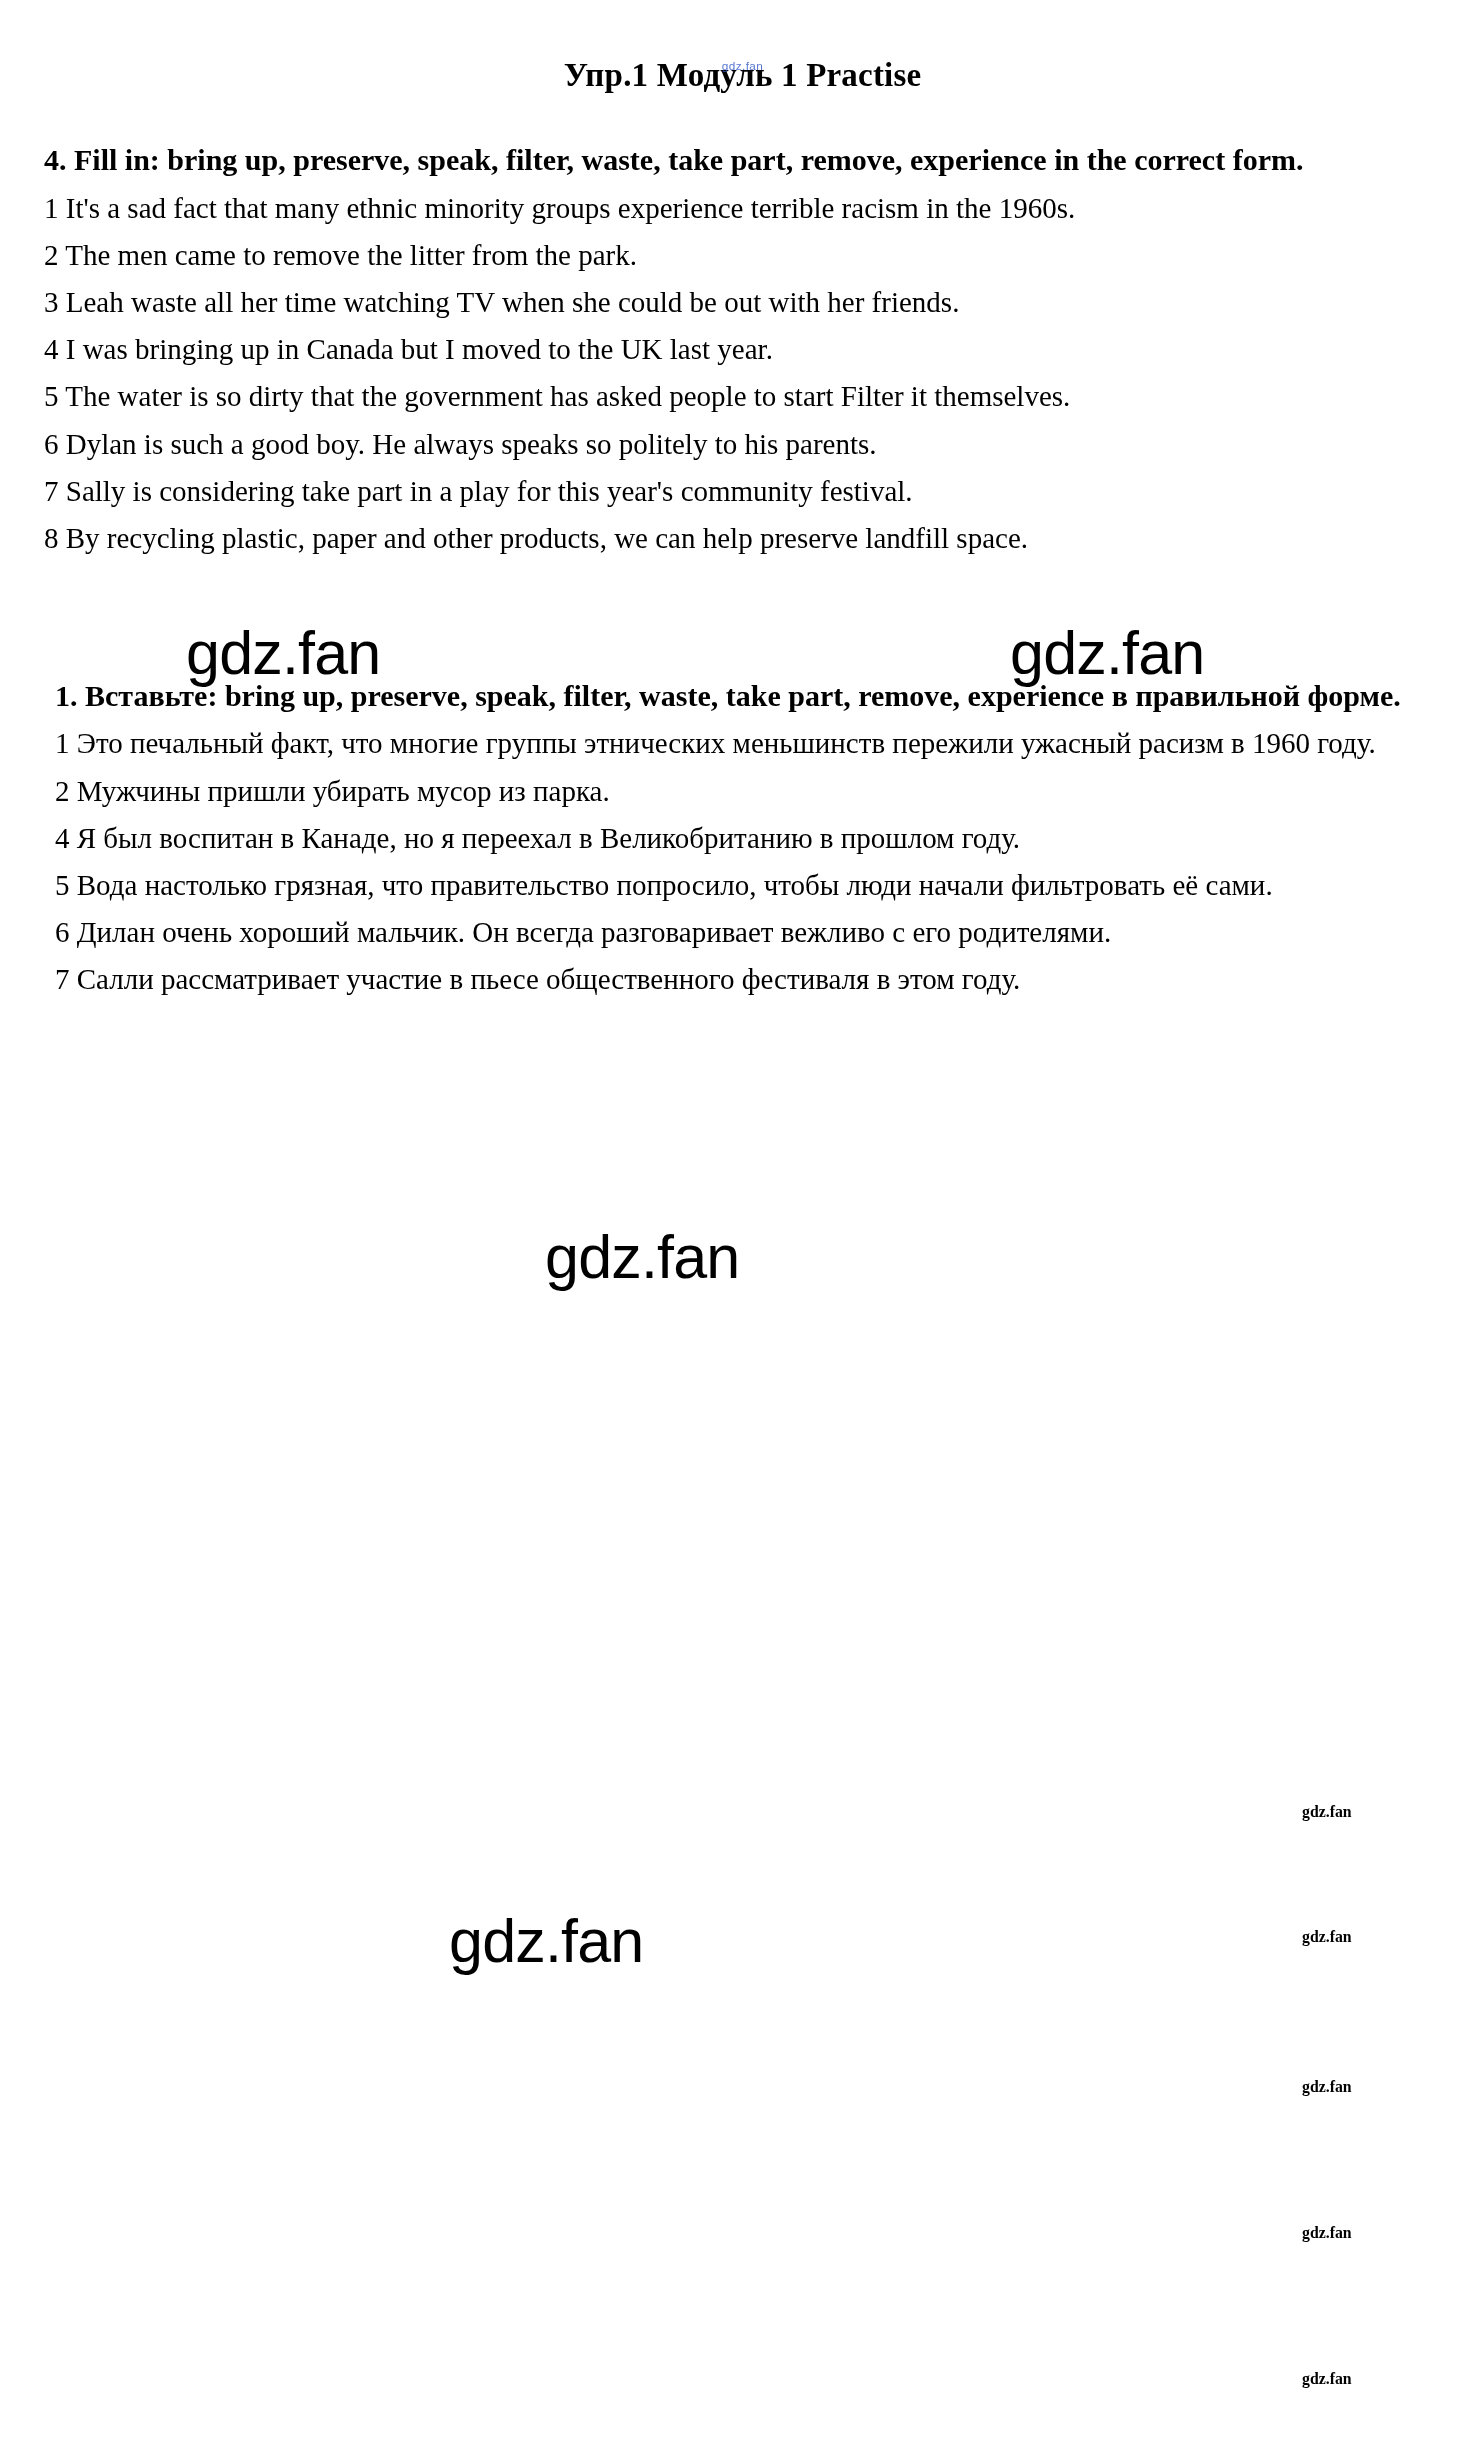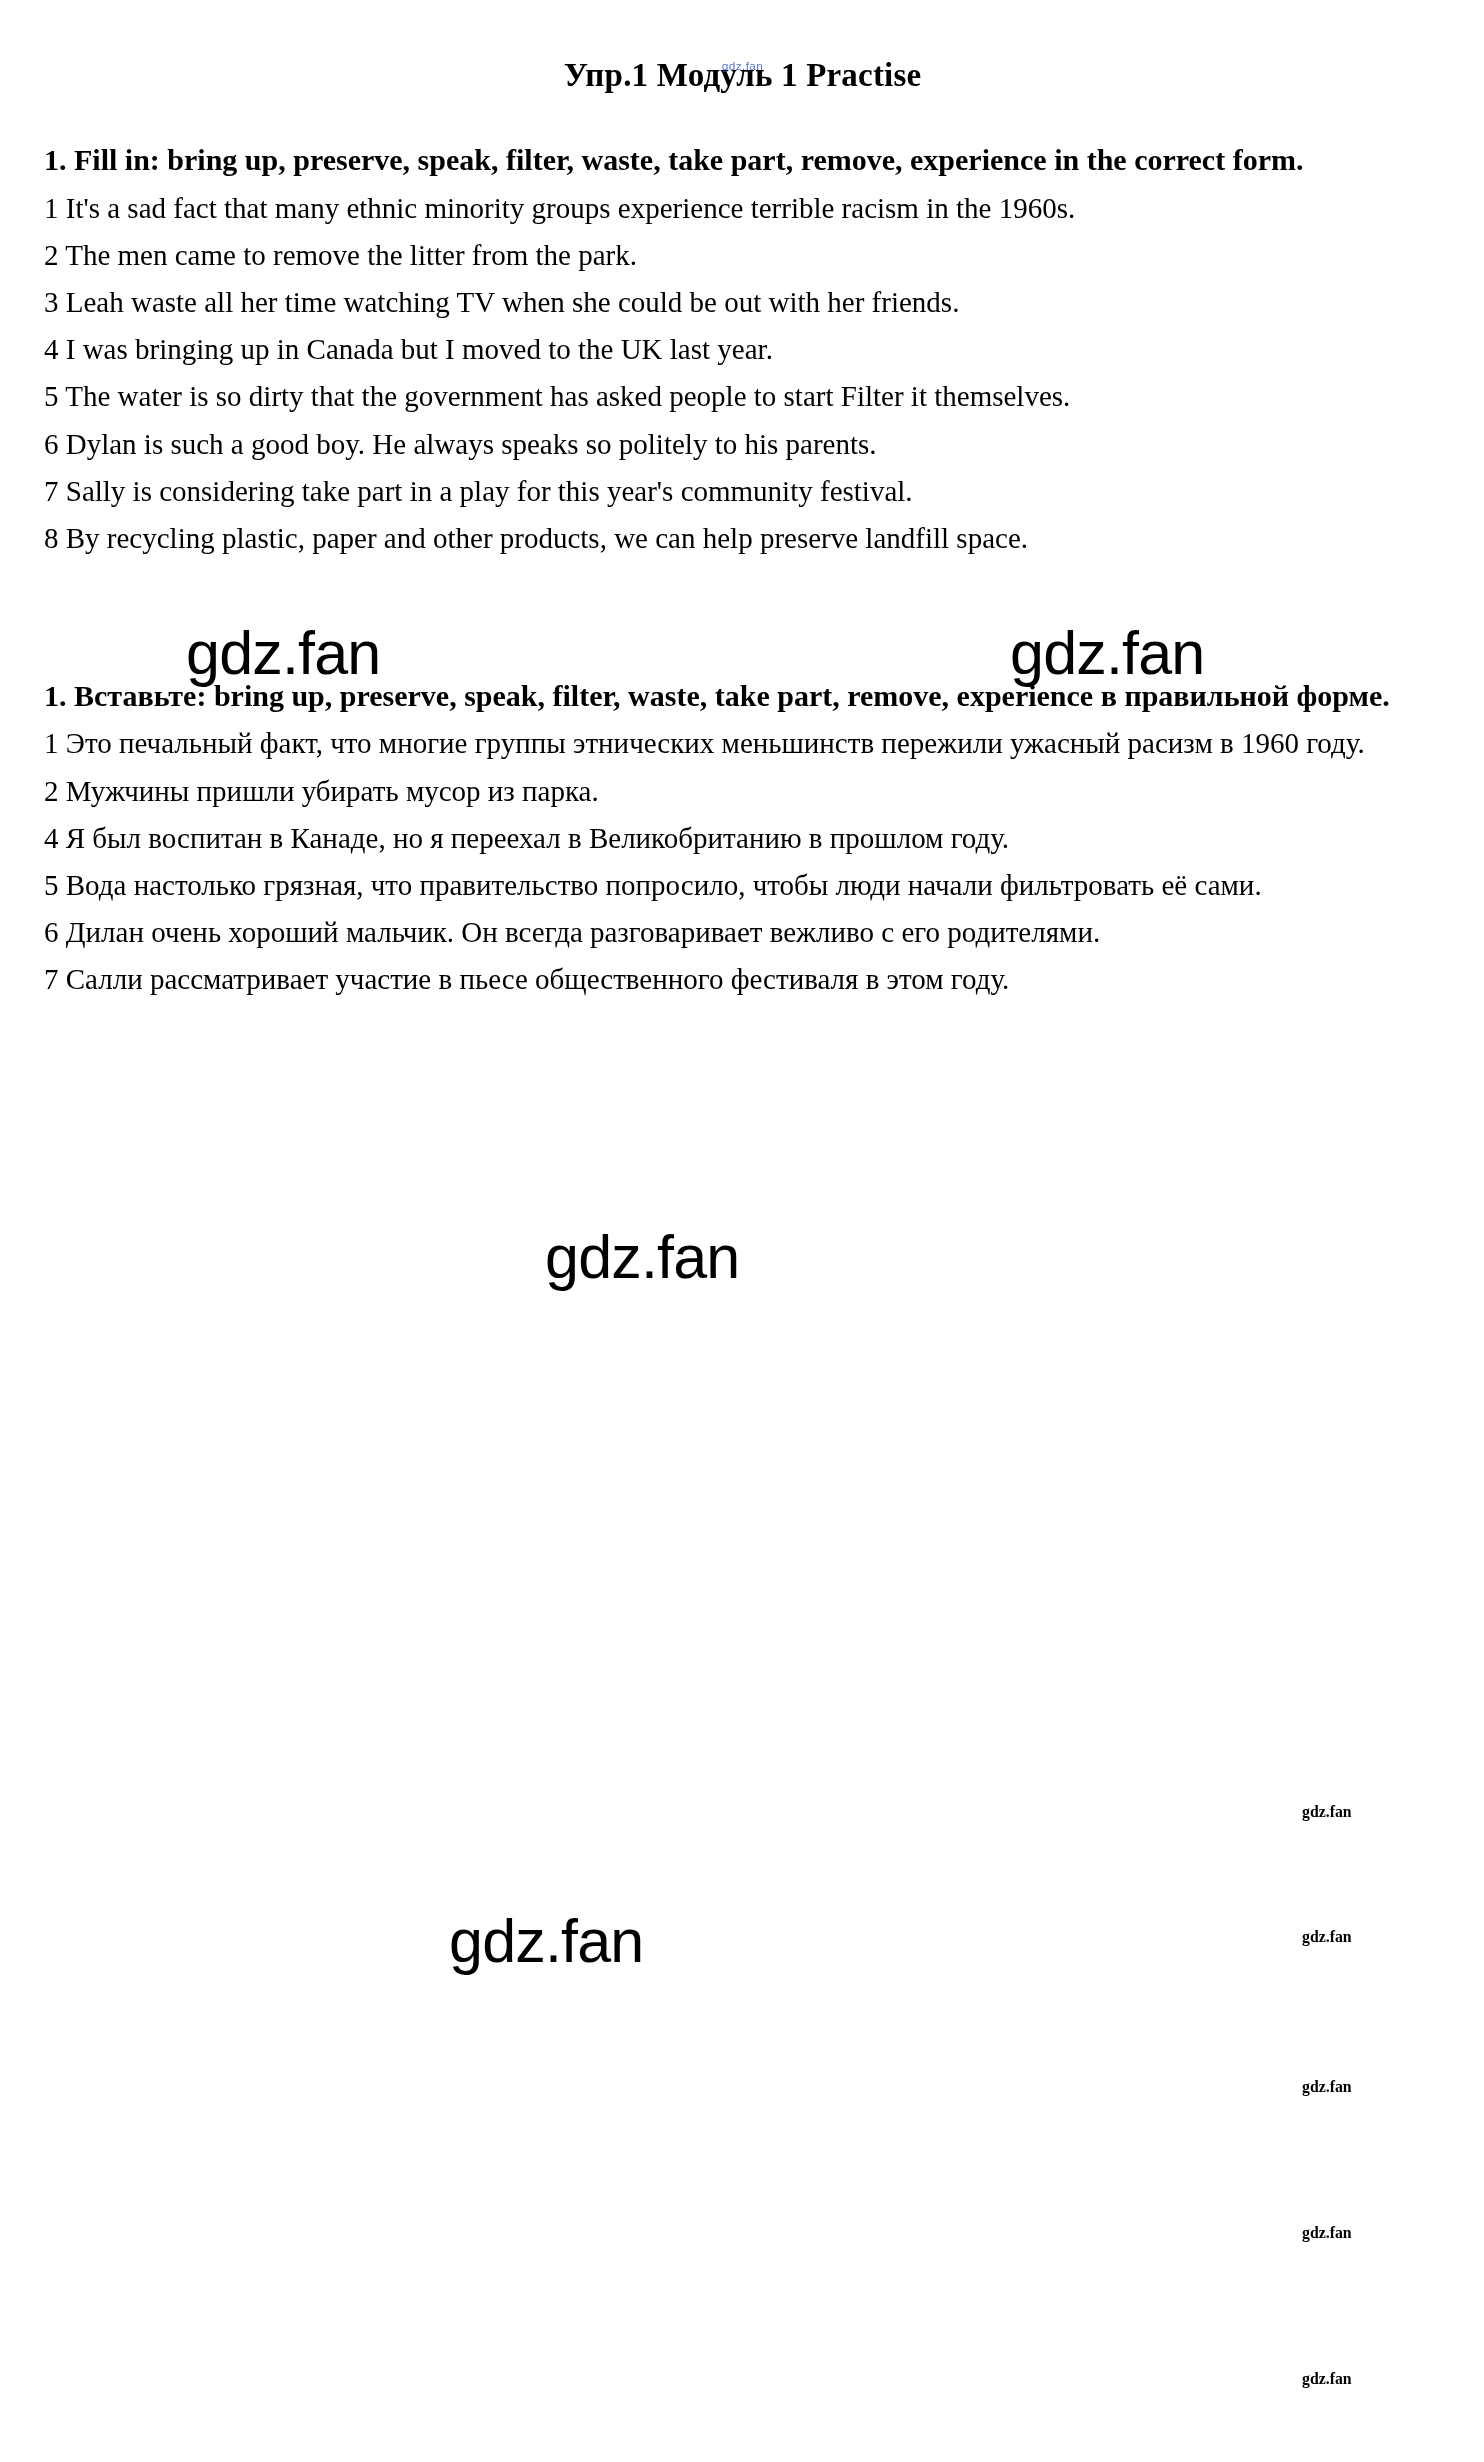--- a/index.html
+++ b/index.html
@@ -54,20 +54,21 @@
     font-size: 29px;
     line-height: 1.30;
     margin-top: 9.5px;
   }
   .line.just {
     text-align: justify;
     text-align-last: left;
   }
   .block-ru {
     margin-top: 118px;
+    margin-left: 11px;
   }
   
   .wm {
     position: absolute;
     font-family: "Liberation Sans", sans-serif;
     color: #000;
     pointer-events: none;
     white-space: nowrap;
   }
   .wm-big { font-size: 61px; letter-spacing: -0.8px; }
@@ -84,21 +85,21 @@
 </style>
 </head>
 <body>
 
 <div class="page">
 
   <div class="top-mark">gdz.fan</div>
 
   <h1 class="doc-title">Упр.1 Модуль 1 Practise</h1>
 
-  <div class="task-head justify">1. Fill in: bring up, preserve, speak, filter, waste, take part, remove, experience in the correct form.</div>
+  <div class="task-head justify">4. Fill in: bring up, preserve, speak, filter, waste, take part, remove, experience in the correct form.</div>
 
   <div class="line just">1 It's a sad fact that many ethnic minority groups experience terrible racism in the 1960s.</div>
   <div class="line">2 The men came to remove the litter from the park.</div>
   <div class="line just">3 Leah waste all her time watching TV when she could be out with her friends.</div>
   <div class="line">4 I was bringing up in Canada but I moved to the UK last year.</div>
   <div class="line just">5 The water is so dirty that the government has asked people to start Filter it themselves.</div>
   <div class="line">6 Dylan is such a good boy. He always speaks so politely to his parents.</div>
   <div class="line just">7 Sally is considering take part in a play for this year's community festival.</div>
   <div class="line just">8 By recycling plastic, paper and other products, we can help preserve landfill space.</div>
 

